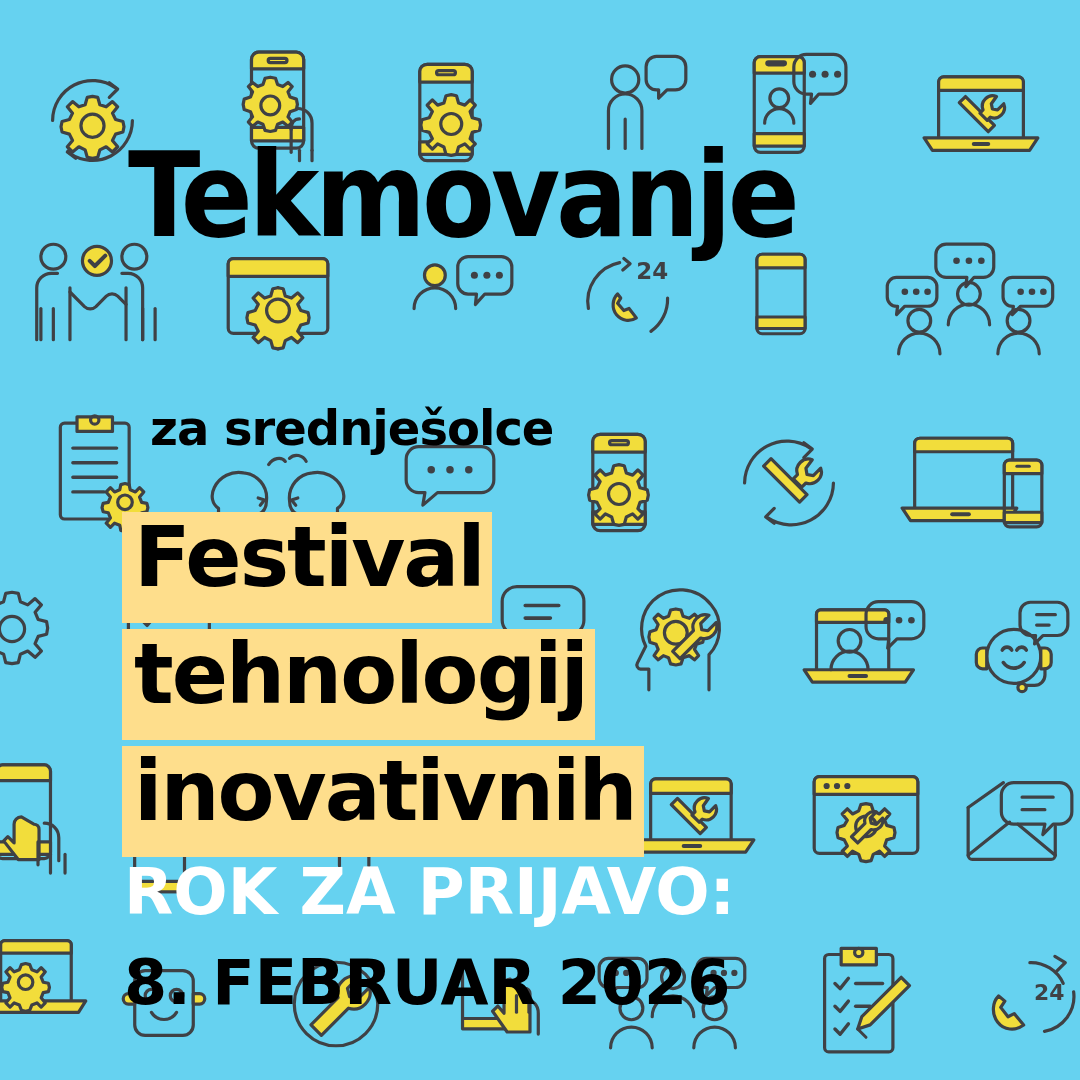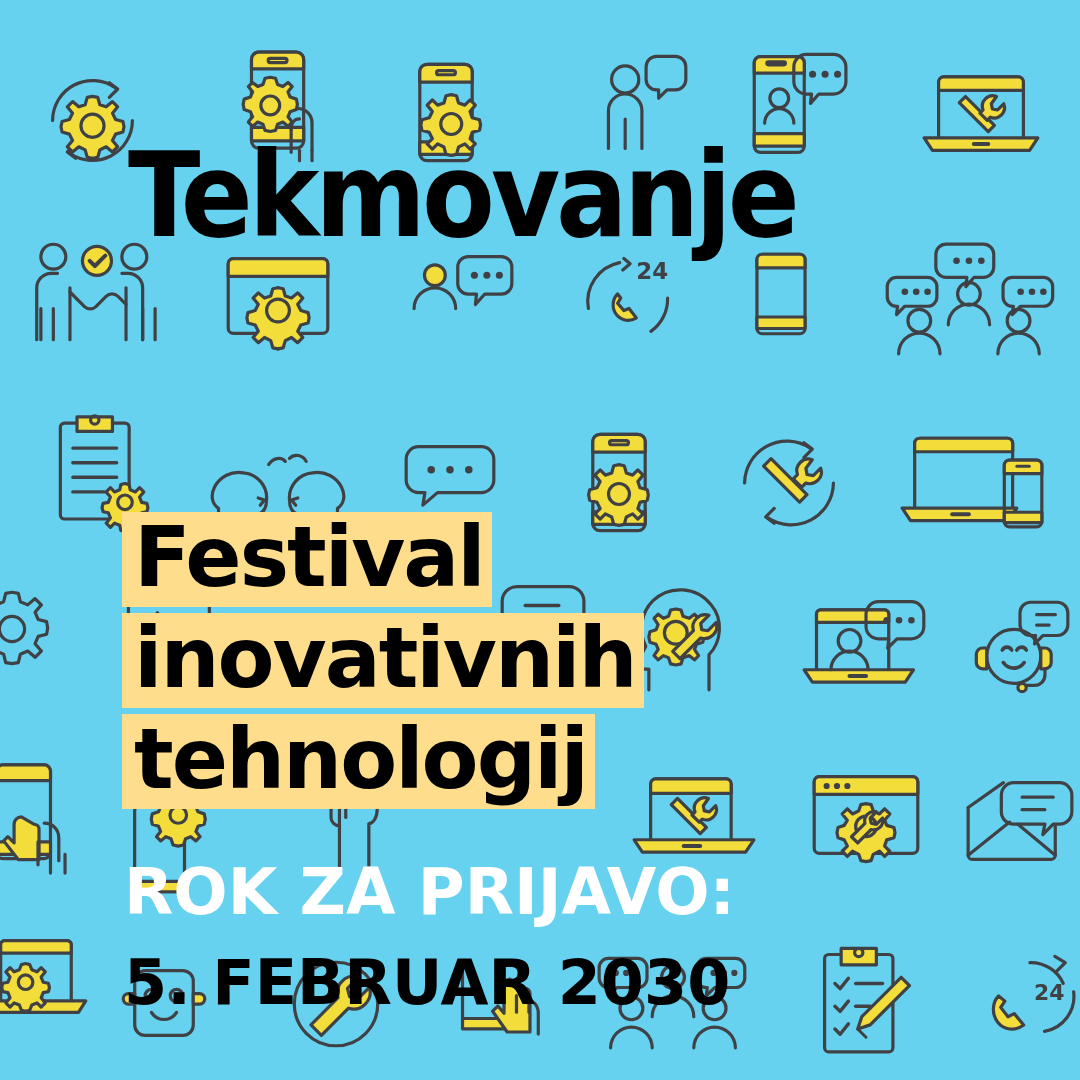--- a/index.html
+++ b/index.html
@@ -86,21 +86,21 @@
   .fest-line {
     display:block;
     width:max-content;
     background:#FEDE8C;
     color:#000000;
     font-family:"DejaVu Sans", sans-serif;
     font-weight:bold;
     font-size:83px;
     line-height:1.0;
     letter-spacing:-2px;
-    padding:4px 8px 8px 12px;
+    padding:4px 8px 24px 12px;
     margin-bottom:6px;
     white-space:nowrap;
   }
 
   .deadline-block {
     position:absolute;
     left:124px;
     top:860px;
   }
   .deadline-label {
@@ -564,27 +564,28 @@
     </div>
 
   </div>
 
   <div id="text-layer">
 
     <div class="headline-block">
       <div class="headline l1">Tekmovanje</div>
     </div>
 
+    <div class="subhead">za srednješolce</div>
 
     <div class="festival-block">
       <span class="fest-line">Festival</span>
+      <span class="fest-line">tehnologij</span>
       <span class="fest-line">inovativnih</span>
-      <span class="fest-line">tehnologij</span>
     </div>
 
     <div class="deadline-block">
       <div class="deadline-label">ROK ZA PRIJAVO:</div>
-      <div class="deadline-date">5. FEBRUAR 2030</div>
+      <div class="deadline-date">8. FEBRUAR 2026</div>
     </div>
 
   </div>
 
 </div>
 
 </body></html>

